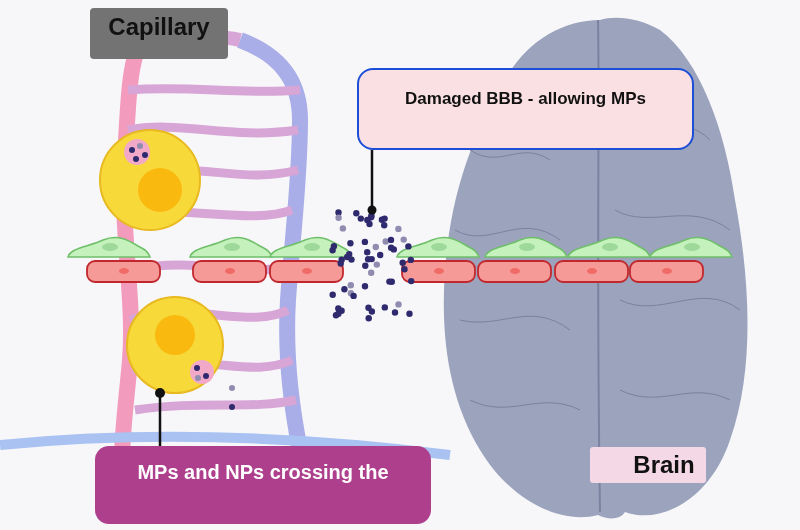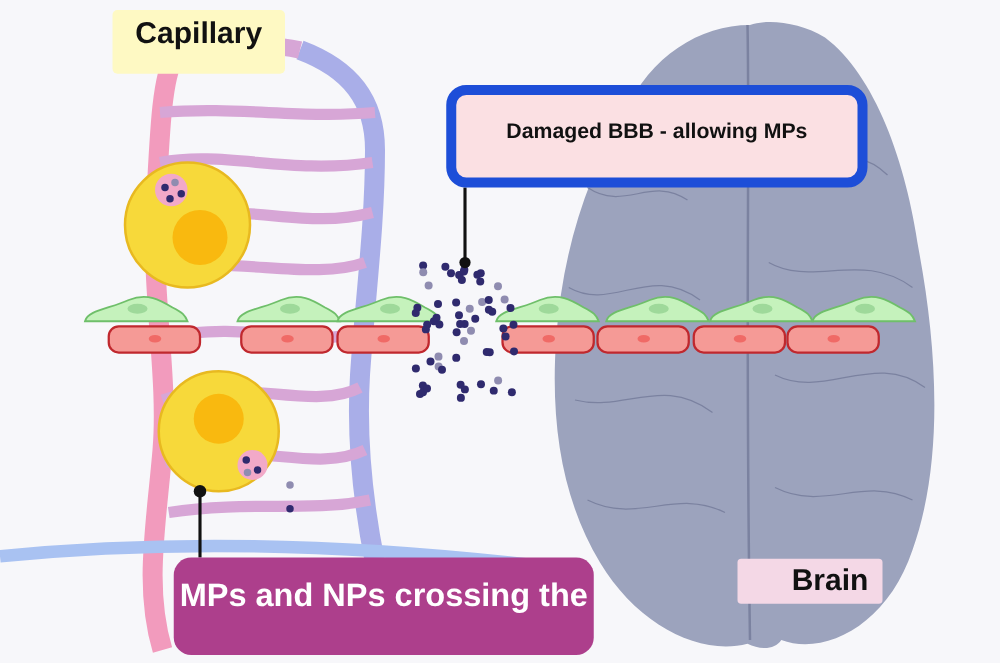--- a/index.html
+++ b/index.html
@@ -1,21 +1,21 @@
 <!DOCTYPE html>
 <html><head>
 <meta charset="utf-8">
 <style>
   html, body { margin: 0; padding: 0; background: #f7f7fa; }
   #stage { position: relative; width: 800px; height: 530px; overflow: hidden; background: #f7f7fa; font-family: "Liberation Sans", sans-serif; }
   svg#art { position: absolute; left: 0; top: 0; }
   .label { position: absolute; box-sizing: border-box; font-weight: bold; text-align: center; line-height: 1.25; }
-  #capillary-label { left: 90px; top: 8px; width: 138px; height: 51px; background: #fef9c3; border-radius: 4px; font-size: 24px; line-height: 38px; color: #111; }
-  #damaged-label { left: 357px; top: 68px; width: 337px; height: 82px; background: #fbe0e3; border: 8px solid #1d4ed8; border-radius: 16px; font-size: 17px; color: #111; padding-top: 18px; }
-  #phago-label { left: 95px; top: 446px; width: 336px; height: 78px; background: #ad3f8c; border-radius: 14px; font-size: 26px; color: #fff; padding-top: 14px; margin-left: 44px; }
+  #capillary-label { left: 90px; top: 8px; width: 138px; height: 51px; background: #737373; border-radius: 4px; font-size: 24px; line-height: 38px; color: #111; }
+  #damaged-label { left: 357px; top: 68px; width: 337px; height: 82px; background: #fbe0e3; border: 2px solid #1d4ed8; border-radius: 16px; font-size: 17px; color: #111; padding-top: 18px; }
+  #phago-label { left: 95px; top: 446px; width: 336px; height: 78px; background: #ad3f8c; border-radius: 14px; font-size: 20px; color: #fff; padding-top: 14px; }
   #brain-label { left: 590px; top: 447px; width: 116px; height: 36px; background: #f4d8e6; border-radius: 3px; font-size: 24px; line-height: 36px; color: #111; padding-left: 32px; }
 </style>
 </head>
 <body>
 
 <div id="stage">
   <svg id="art" width="800" height="530" viewBox="0 0 800 530">
 
     <g>
       <path d="M600 20 C560 20 520 45 500 90 C470 140 450 200 445 270 C440 340 450 400 480 450 C510 500 560 525 598 515 C608 520 620 520 625 512 C660 525 710 500 730 440 C755 370 750 280 735 200 C725 130 700 60 660 30 C640 18 615 15 600 20 Z" fill="#9ca3bd"></path>

